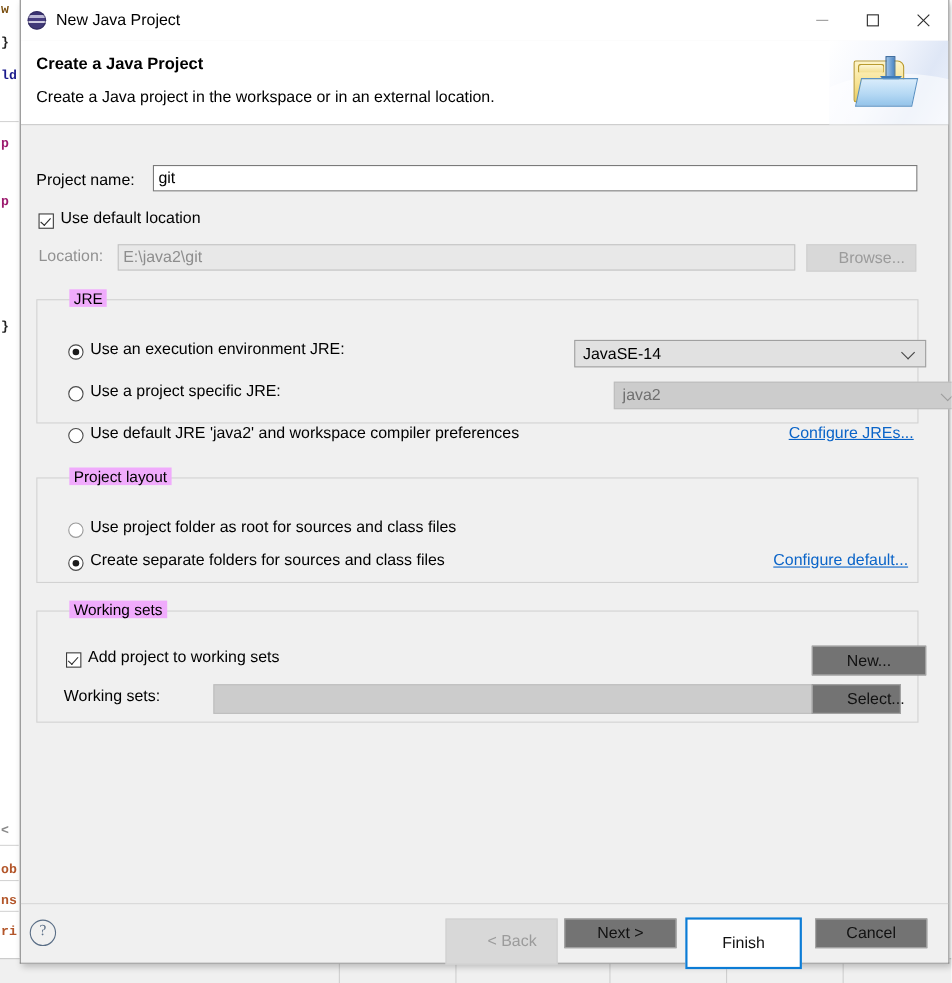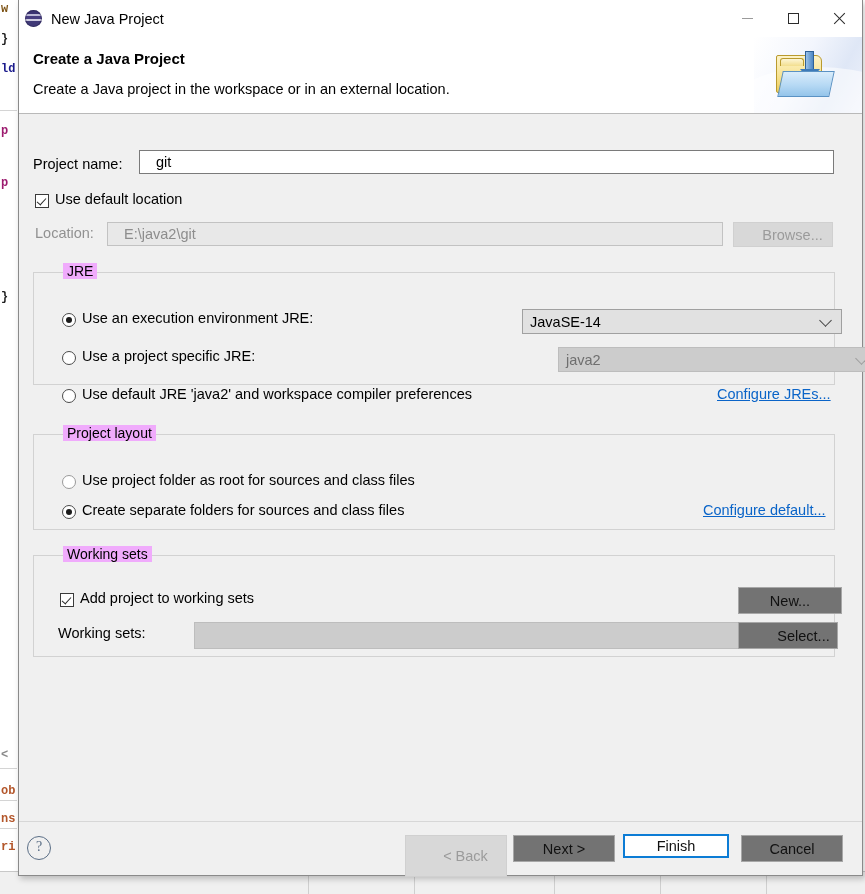--- a/index.html
+++ b/index.html
@@ -243,21 +243,21 @@
 
   
   .textinput {
     position: absolute;
     box-sizing: border-box;
     background: #ffffff;
     border: 1px solid #7a7a7a;
     font-family: "Liberation Sans", sans-serif;
     font-size: 14.5px;
     color: #000000;
-    padding: 0 16px;
+    padding: 0 4px;
     line-height: 22px;
     outline: none;
   }
   .textinput.disabled {
     background: #e8e8e8;
     border: 1px solid #c2c2c2;
     color: #8d8d8d;
   }
 
   
@@ -512,24 +512,24 @@
 
       <div class="cb checked" style="left:26px; top:37px;"></div>
       <div class="lbl" style="left:46px; top:34px;">Add project to working sets</div>
       <button class="btn" style="left:704px; top:31px; width:104px; height:27px;">New...</button>
 
       <div class="lbl" style="left:24px; top:69px;">Working sets:</div>
       <div class="combo disabled" style="left:124px; top:66px; width:572px; height:27px; line-height:26px;">
         <span></span>
         <span class="chev"></span>
       </div>
-      <button class="btn" style="left:704px; top:66px; width:100px; height:27px;padding-left:31px;">Select...</button>
+      <button class="btn" style="left:704px; top:66px; width:81px; height:27px;padding-left:31px;">Select...</button>
     </div>
   </div>
 
   <div class="footer">
     <div class="help-icon">?</div>
     <button class="btn disabled" style="left:386px; top:13px; width:102px; height:42px;">&lt; Back</button>
     <button class="btn" style="left:494px; top:13px; width:102px; height:27px;">Next &gt;</button>
-    <button class="btn default" style="left:604px; top:12px; width:106px; height:24px;">Finish</button>
+    <button class="btn default" style="left:604px; top:12px; width:106px; height:47px;">Finish</button>
     <button class="btn" style="left:722px; top:13px; width:102px; height:27px;">Cancel</button>
   </div>
 </div>
 
 </body></html>

